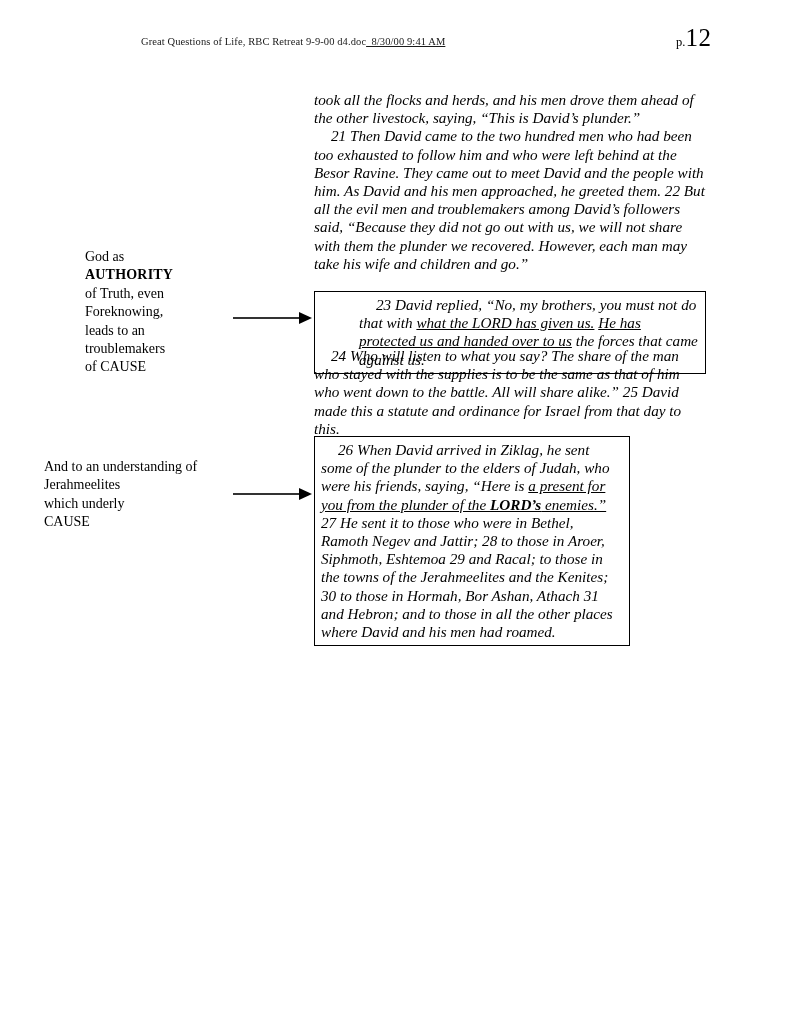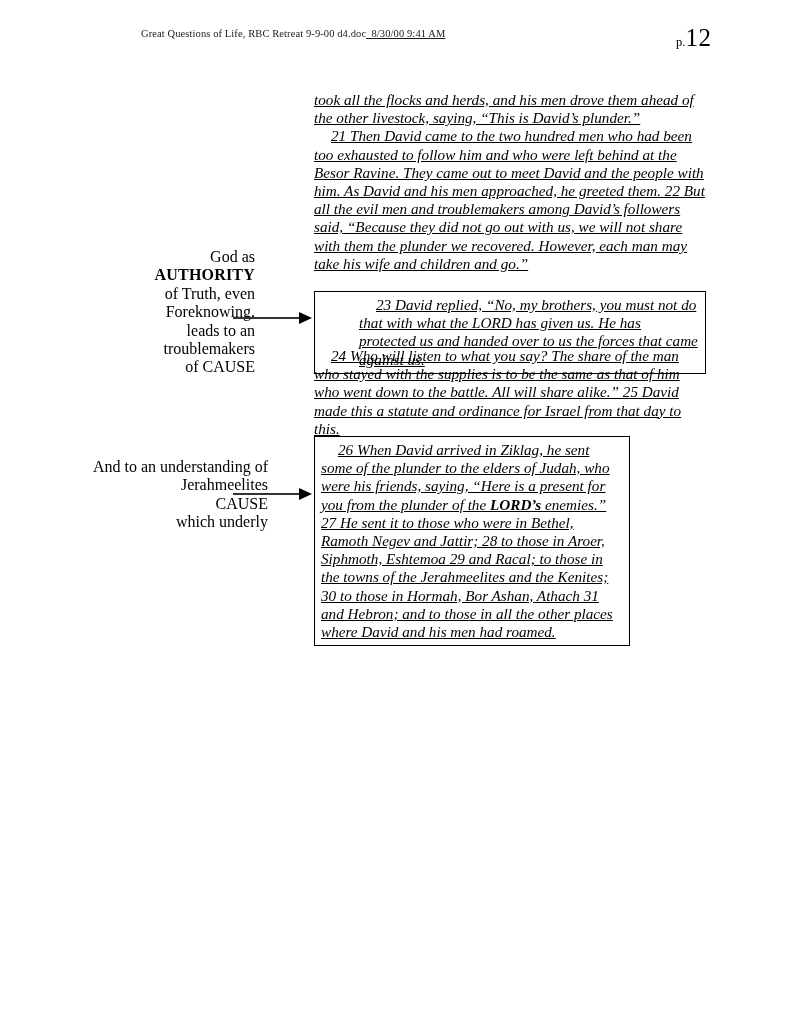--- a/index.html
+++ b/index.html
@@ -24,21 +24,21 @@
   #header-row {
     position: absolute;
     left: 0;
     top: 28px;
     width: 791px;
     height: 26px;
   }
   .hdr-doc {
     position: absolute;
     left: 141px;
-    top: 0;
+    top: 8px;
     font-size: 10.5px;
     letter-spacing: 0.1px;
     white-space: nowrap;
     color: #1a1a1a;
   }
   .hdr-doc .underlined {
     text-decoration: underline;
   }
   .hdr-page {
     position: absolute;
@@ -55,21 +55,20 @@
 
   
   .scripture {
     position: absolute;
     left: 314px;
     width: 392px;
     font-style: italic;
     font-size: 15.2px;
     line-height: 18.2px;
     text-align: left;
-    text-decoration: underline;
   }
   .scripture p {
     margin: 0;
   }
   .scripture p.indent {
     text-indent: 17px;
   }
   .boxed {
     box-sizing: border-box;
     border: 1px solid #000000;
@@ -94,23 +93,23 @@
     top: 347px;
   }
   #box-26 {
     top: 436px;
     width: 316px;
   }
 
   
   .annotation {
     position: absolute;
-    text-align: right;
+    text-align: left;
     font-style: normal;
-    font-size: 16px;
+    font-size: 14px;
     line-height: 18.4px;
     color: #000000;
   }
   .annotation .strong {
     font-weight: bold;
     letter-spacing: 0.2px;
   }
   #annot-authority {
     left: 85px;
     top: 248px;
@@ -180,22 +179,22 @@
   </div>
 
   <div class="arrow" id="arrow-1">
     <div class="shaft"></div>
     <div class="head"></div>
   </div>
 
   <div class="annotation" id="annot-relationships">
     <div>And to an understanding of</div>
     <div>Jerahmeelites</div>
+    <div>which underly</div>
     <div>CAUSE</div>
-    <div>which underly</div>
   </div>
 
   <div class="arrow" id="arrow-2">
     <div class="shaft"></div>
     <div class="head"></div>
   </div>
 
   <div class="scripture" id="para-top">
     <p>took all the flocks and herds, and his men drove them ahead of the other livestock, saying, “This is David’s plunder.”</p>
     <p class="indent">21 Then David came to the two hundred men who had been too exhausted to follow him and who were left behind at the Besor Ravine. They came out to meet David and the people with him. As David and his men approached, he greeted them.  22 But all the evil men and troublemakers among David’s followers said, “Because they did not go out with us, we will not share with them the plunder we recovered. However, each man may take his wife and children and go.”</p>

